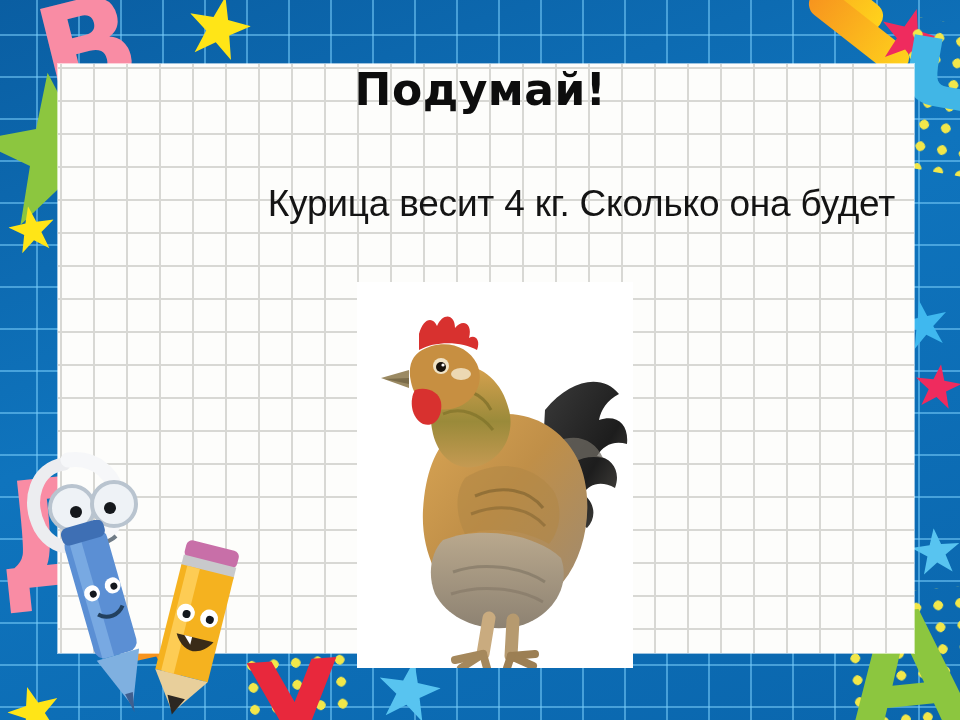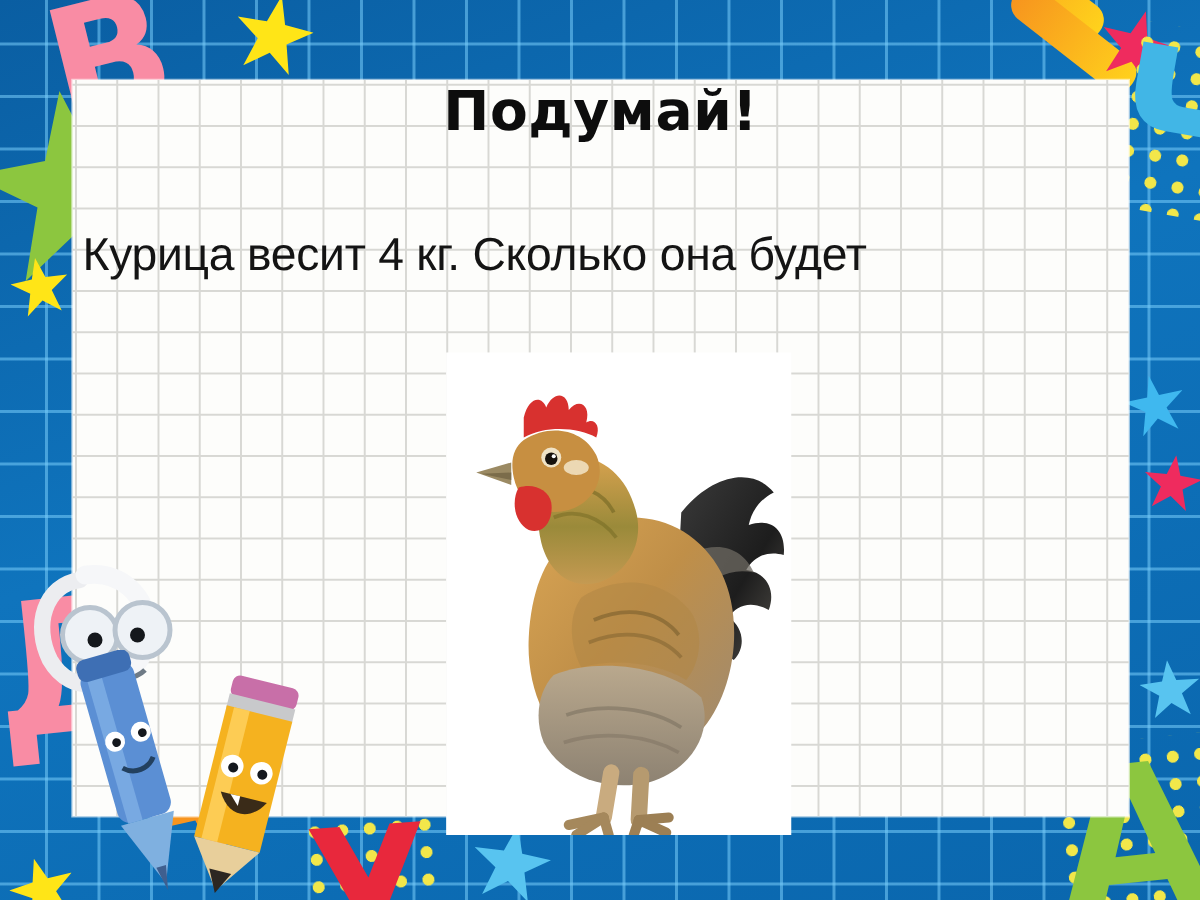--- a/index.html
+++ b/index.html
@@ -65,20 +65,21 @@
     top: 64px;
     width: 845px;
     height: 589px;
     background-color: #fdfdfb;
     background-image:
       linear-gradient(to right, #d8d8d4 0 1.6px, transparent 1.6px 100%),
       linear-gradient(to bottom, #d8d8d4 0 1.6px, transparent 1.6px 100%);
     background-size: 33px 33px, 33px 33px;
     background-position: 2px 3px, 2px 3px;
     box-shadow: 0 0 0 1px rgba(255,255,255,0.6);
+    padding-left: 11px;
   }
 
   #title {
     position: absolute;
     left: 0;
     top: 0;
     width: 845px;
     text-align: center;
     font-family: "DejaVu Sans", sans-serif;
     font-weight: bold;
@@ -88,21 +89,21 @@
     line-height: 1;
     padding-top: 4px;
     white-space: nowrap;
   }
 
   #question {
     position: absolute;
     left: 8px;
     top: 110px;
     width: 829px;
-    text-align: left;
+    text-align: right;
     color: #141414;
     font-family: "Liberation Sans", sans-serif;
     font-size: 37px;
     font-weight: 400;
     line-height: 1.62;
     letter-spacing: -0.2px;
   }
   #question .ln { display: block; }
 
   

